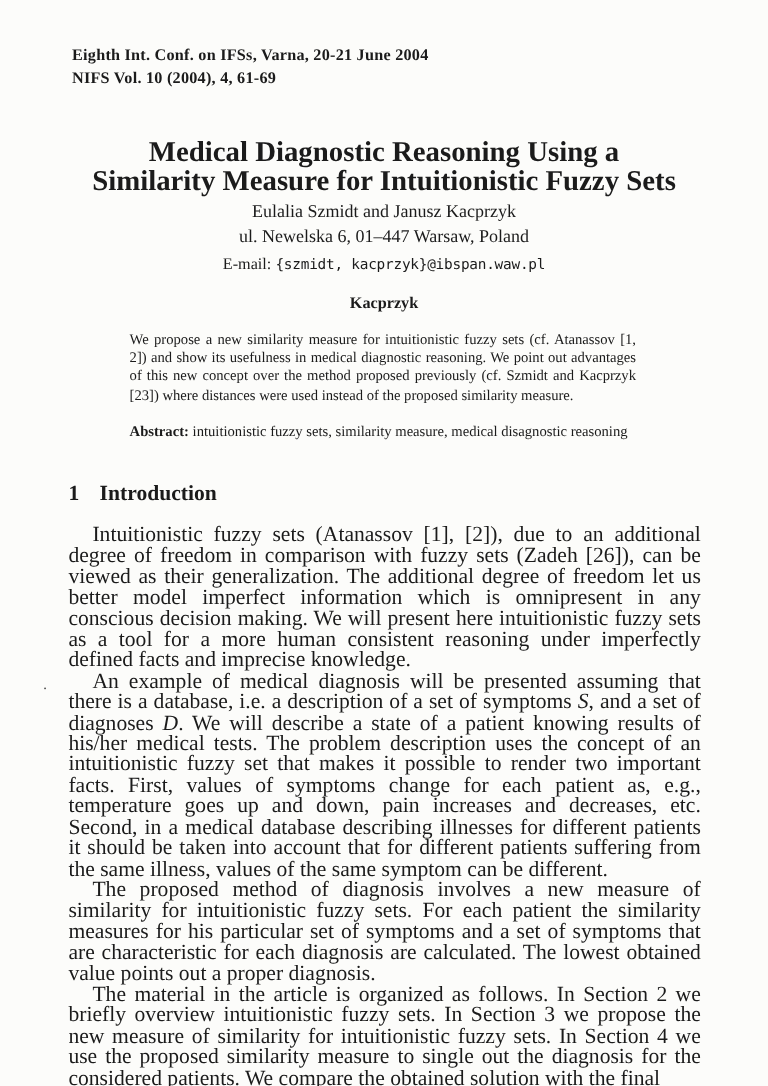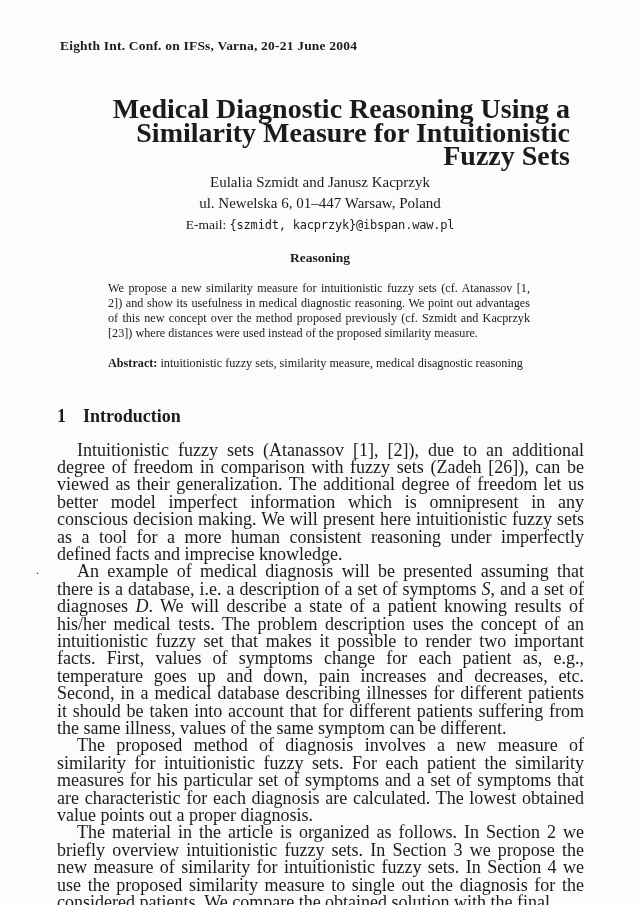--- a/index.html
+++ b/index.html
@@ -22,23 +22,23 @@
     margin: 36px 0 0 60px;
     font-weight: bold;
     font-size: 13.5px;
     line-height: 19px;
     letter-spacing: 0.2px;
   }
   
   .title {
     max-width: 500px;
     margin: 42px auto 0 auto;
-    text-align: right;
+    text-align: center;
     font-weight: bold;
-    font-size: 28px;
+    font-size: 24px;
     line-height: 23.5px;
   }
   
   .authors {
     margin-top: 4px;
     text-align: center;
     font-size: 15px;
     line-height: 21px;
   }
   .authors .affiliation { font-size: 15.5px; }
@@ -99,31 +99,32 @@
     color: #3a3a3a;
   }
 </style>
 </head>
 <body>
 
 <div class="page">
 
   <div class="running-head">
     <div>Eighth Int. Conf. on IFSs, Varna, 20-21 June 2004</div>
+    <div>NIFS Vol. 10 (2004), 4, 61-69</div>
   </div>
 
   <div class="title">Medical Diagnostic Reasoning Using a Similarity Measure for Intuitionistic Fuzzy Sets</div>
 
   <div class="authors">
     <div>Eulalia Szmidt and Janusz Kacprzyk</div>
     <div>ul. Newelska 6, 01–447 Warsaw, Poland</div>
     <div class="email-line"><span>E-mail: </span><span class="mono">{szmidt, kacprzyk}@ibspan.waw.pl</span></div>
   </div>
 
-  <div class="abstract-heading">Reasoning</div>
+  <div class="abstract-heading">Kacprzyk</div>
 
   <div class="abstract">
     <p>We propose a new similarity measure for intuitionistic fuzzy sets (cf. Atanassov [1, 2]) and show its usefulness in medical diagnostic reasoning. We point out advantages of this new concept over the method proposed previously (cf. Szmidt and Kacprzyk [23]) where distances were used instead of the proposed similarity measure.</p>
     <p><span class="kw-label">Abstract:</span><span> intuitionistic fuzzy sets, similarity measure, medical disagnostic reasoning</span></p>
   </div>
 
   <div class="section-heading">
     <span class="sec-num">1</span><span>Introduction</span>
   </div>
 

